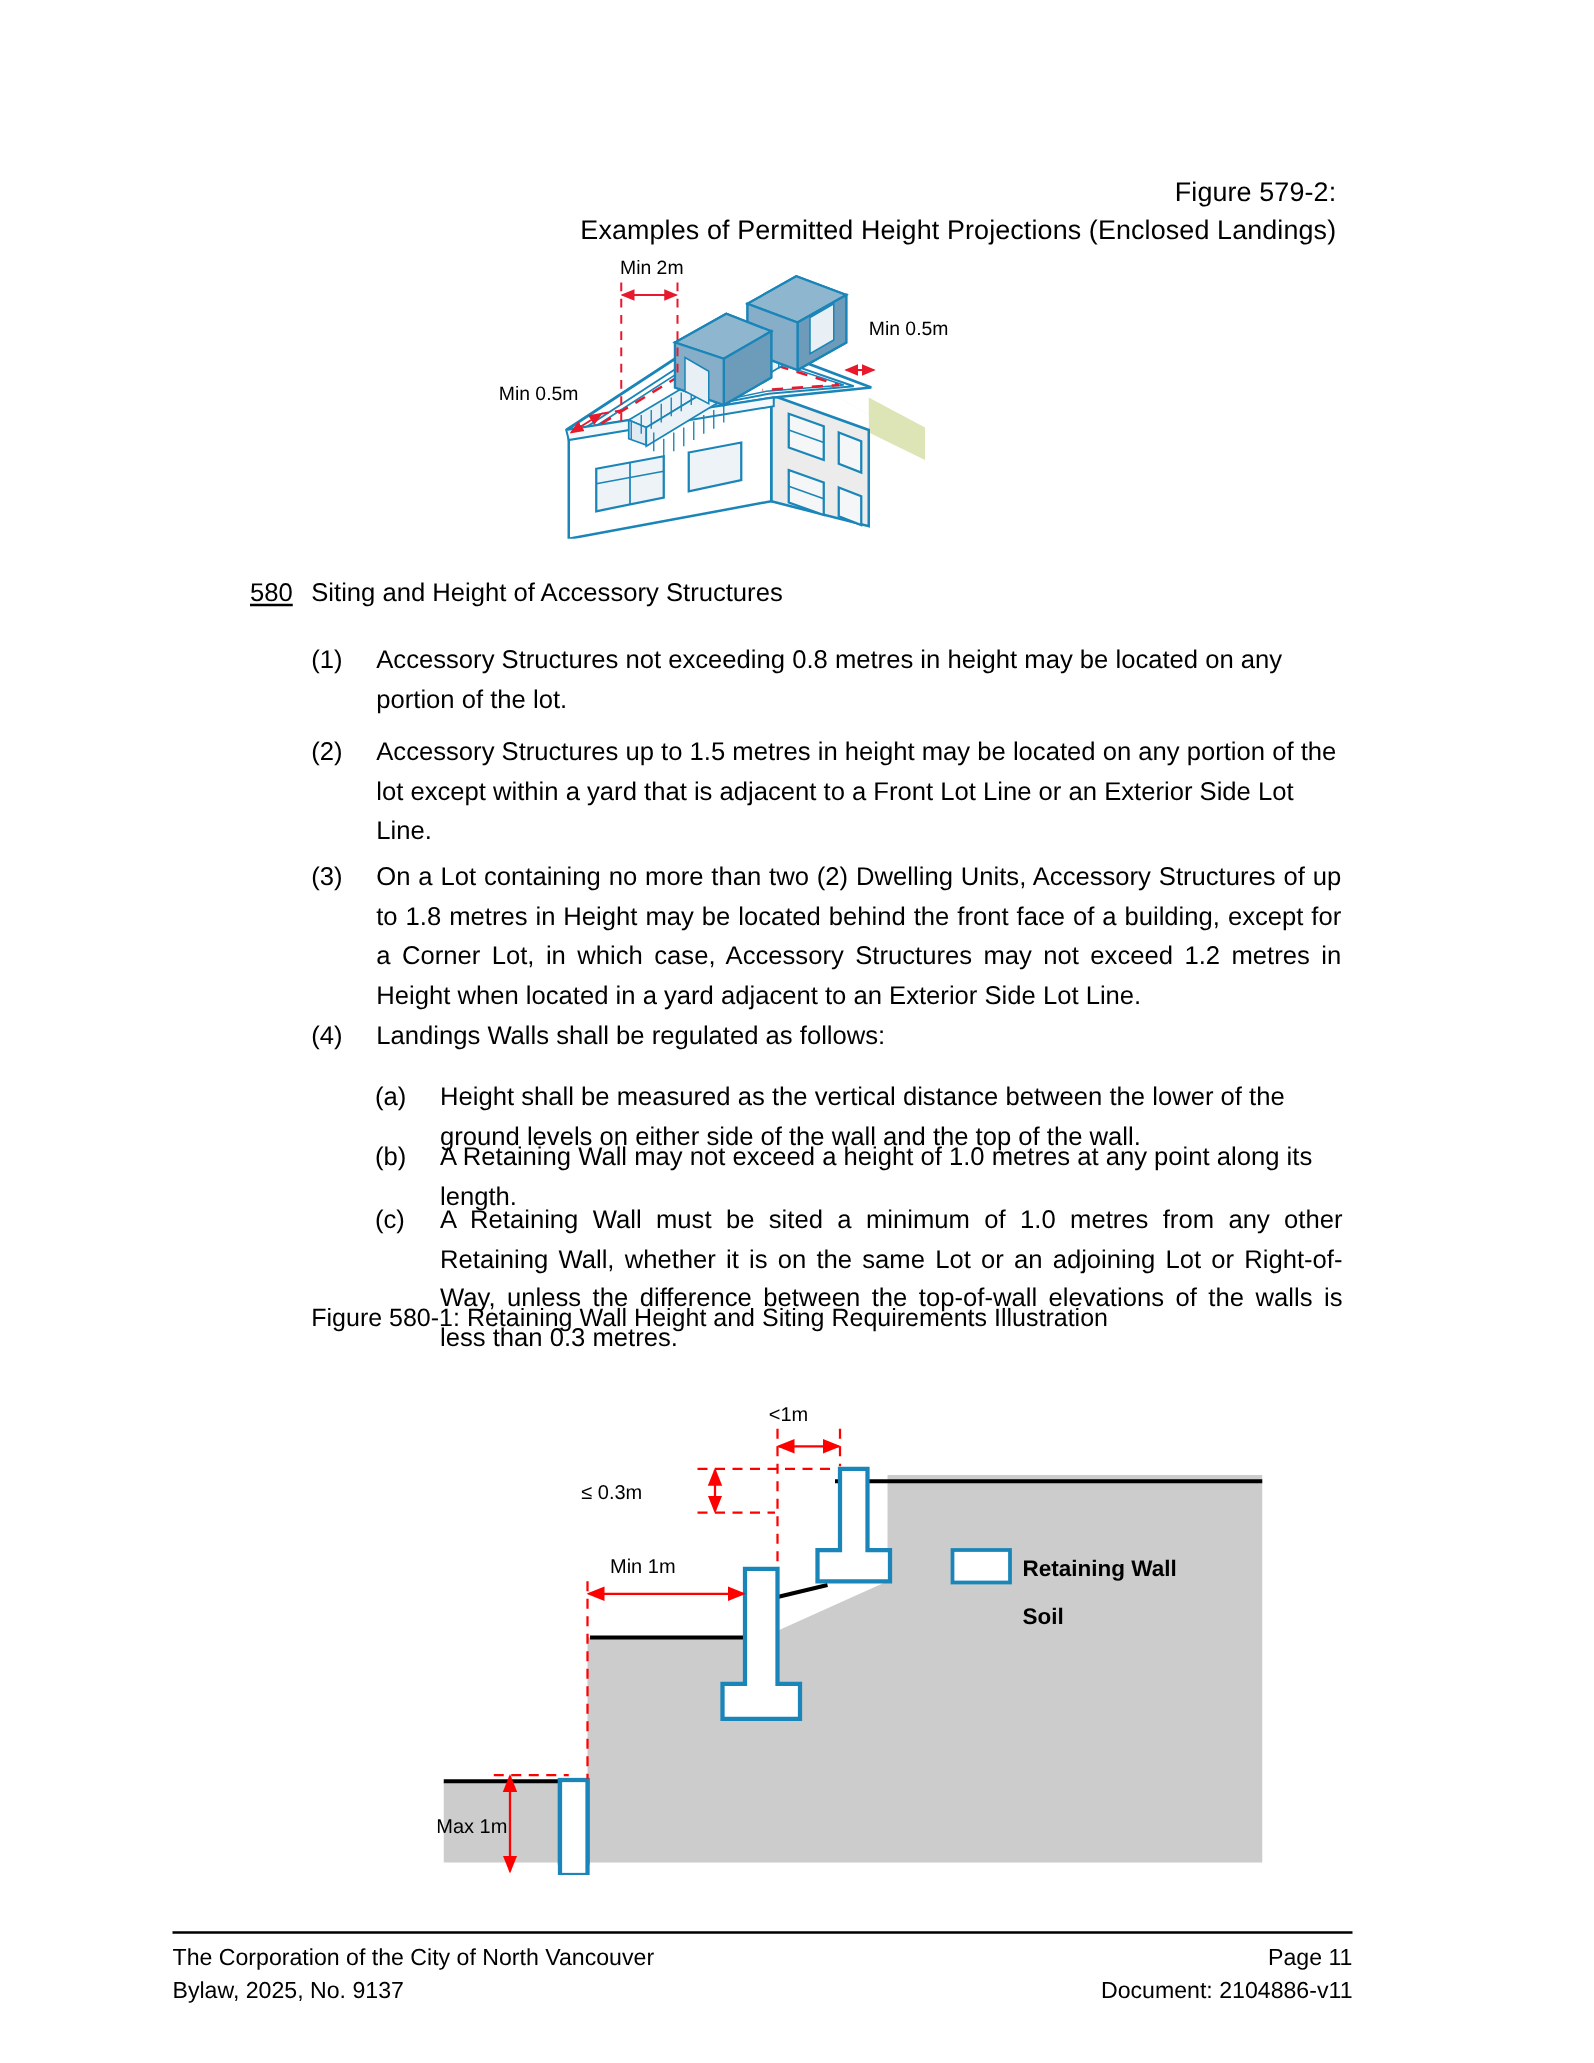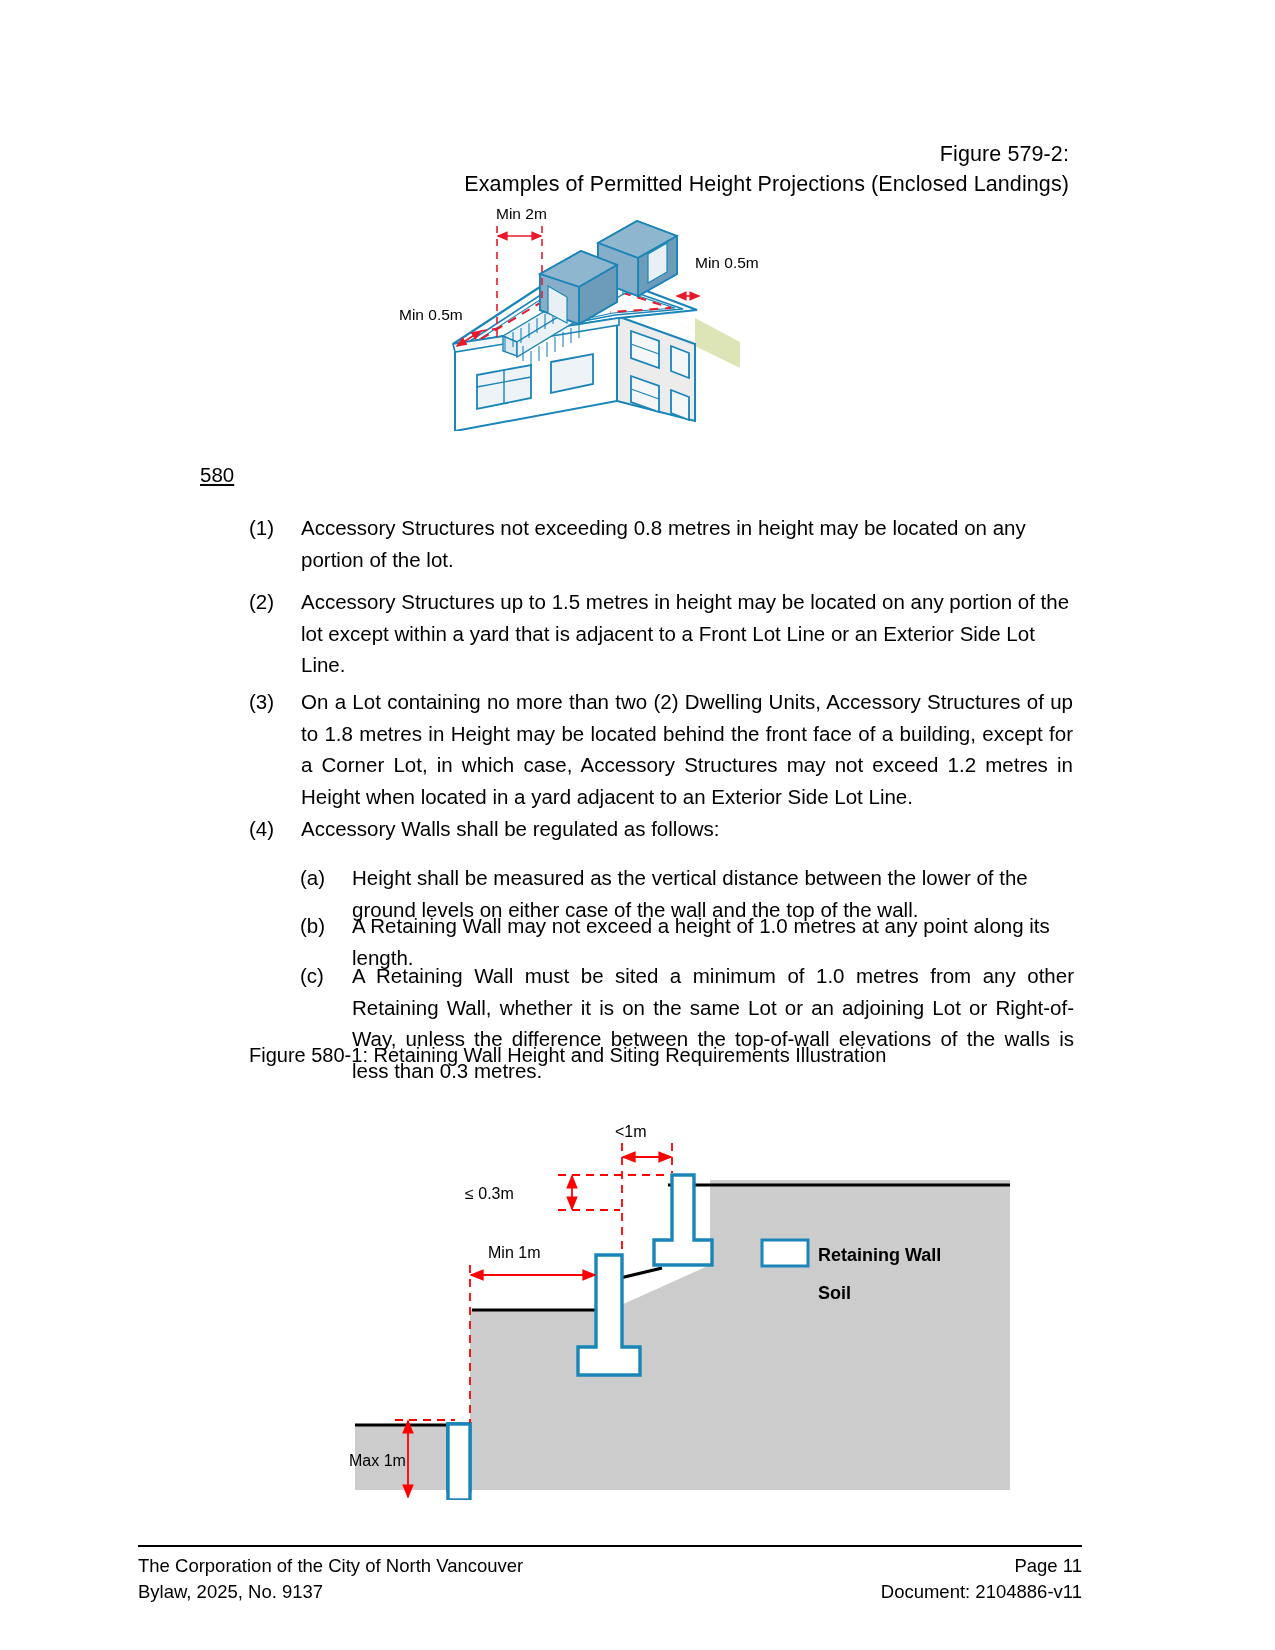--- a/index.html
+++ b/index.html
@@ -275,44 +275,45 @@
 
       <g stroke="#e8192c" stroke-width="1.6" fill="none">
         <line x1="62" y1="150" x2="86" y2="135" marker-start="url(#ar1e)" marker-end="url(#ar1s)"></line>
         <line x1="86" y1="135" x2="104" y2="132" stroke-dasharray="6,5"></line>
       </g>
       <text x="4" y="124" font-family="Liberation Sans, sans-serif" font-size="15.5" fill="#000">Min 0.5m</text>
     </svg>
   </div>
 
   <div class="sec-num">580</div>
+  <div class="sec-title">Siting and Height of Accessory Structures</div>
 
   <div class="clause" style="left:249px; top:512px; width:824px;">
     <span class="marker">(1)</span>
     <div class="body noj">Accessory Structures not exceeding 0.8 metres in height may be located on any portion of the lot.</div>
   </div>
 
   <div class="clause" style="left:249px; top:586px; width:824px;">
     <span class="marker">(2)</span>
     <div class="body noj">Accessory Structures up to 1.5 metres in height may be located on any portion of the lot except within a yard that is adjacent to a Front Lot Line or an Exterior Side Lot Line.</div>
   </div>
 
   <div class="clause" style="left:249px; top:686px; width:824px;">
     <span class="marker">(3)</span>
     <div class="body">On a Lot containing no more than two (2) Dwelling Units, Accessory Structures of up to 1.8 metres in Height may be located behind the front face of a building, except for a Corner Lot, in which case, Accessory Structures may not exceed 1.2 metres in Height when located in a yard adjacent to an Exterior Side Lot Line.</div>
   </div>
 
   <div class="clause" style="left:249px; top:813px; width:824px;">
     <span class="marker">(4)</span>
-    <div class="body noj">Accessory Walls shall be regulated as follows:</div>
+    <div class="body noj">Landings Walls shall be regulated as follows:</div>
   </div>
 
   <div class="subclause" style="left:300px; top:862px; width:774px;">
     <span class="marker">(a)</span>
-    <div class="body noj">Height shall be measured as the vertical distance between the lower of the ground levels on either case of the wall and the top of the wall.</div>
+    <div class="body noj">Height shall be measured as the vertical distance between the lower of the ground levels on either side of the wall and the top of the wall.</div>
   </div>
 
   <div class="subclause" style="left:300px; top:910px; width:774px;">
     <span class="marker">(b)</span>
     <div class="body noj">A Retaining Wall may not exceed a height of 1.0 metres at any point along its length.</div>
   </div>
 
   <div class="subclause" style="left:300px; top:960px; width:774px;">
     <span class="marker">(c)</span>
     <div class="body">A Retaining Wall must be sited a minimum of 1.0 metres from any other Retaining Wall, whether it is on the same Lot or an adjoining Lot or Right-of-Way, unless the difference between the top-of-wall elevations of the walls is less than 0.3 metres.</div>

